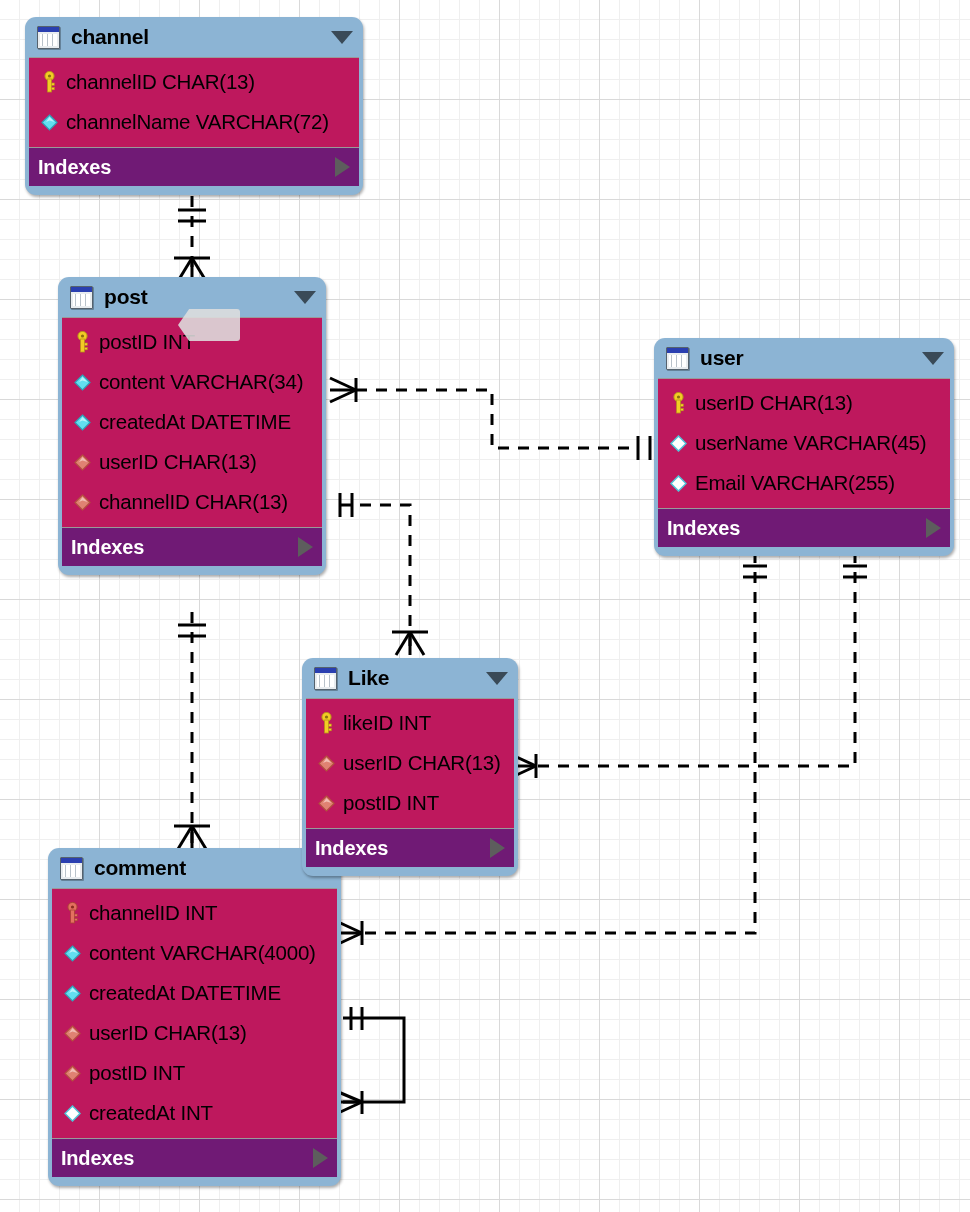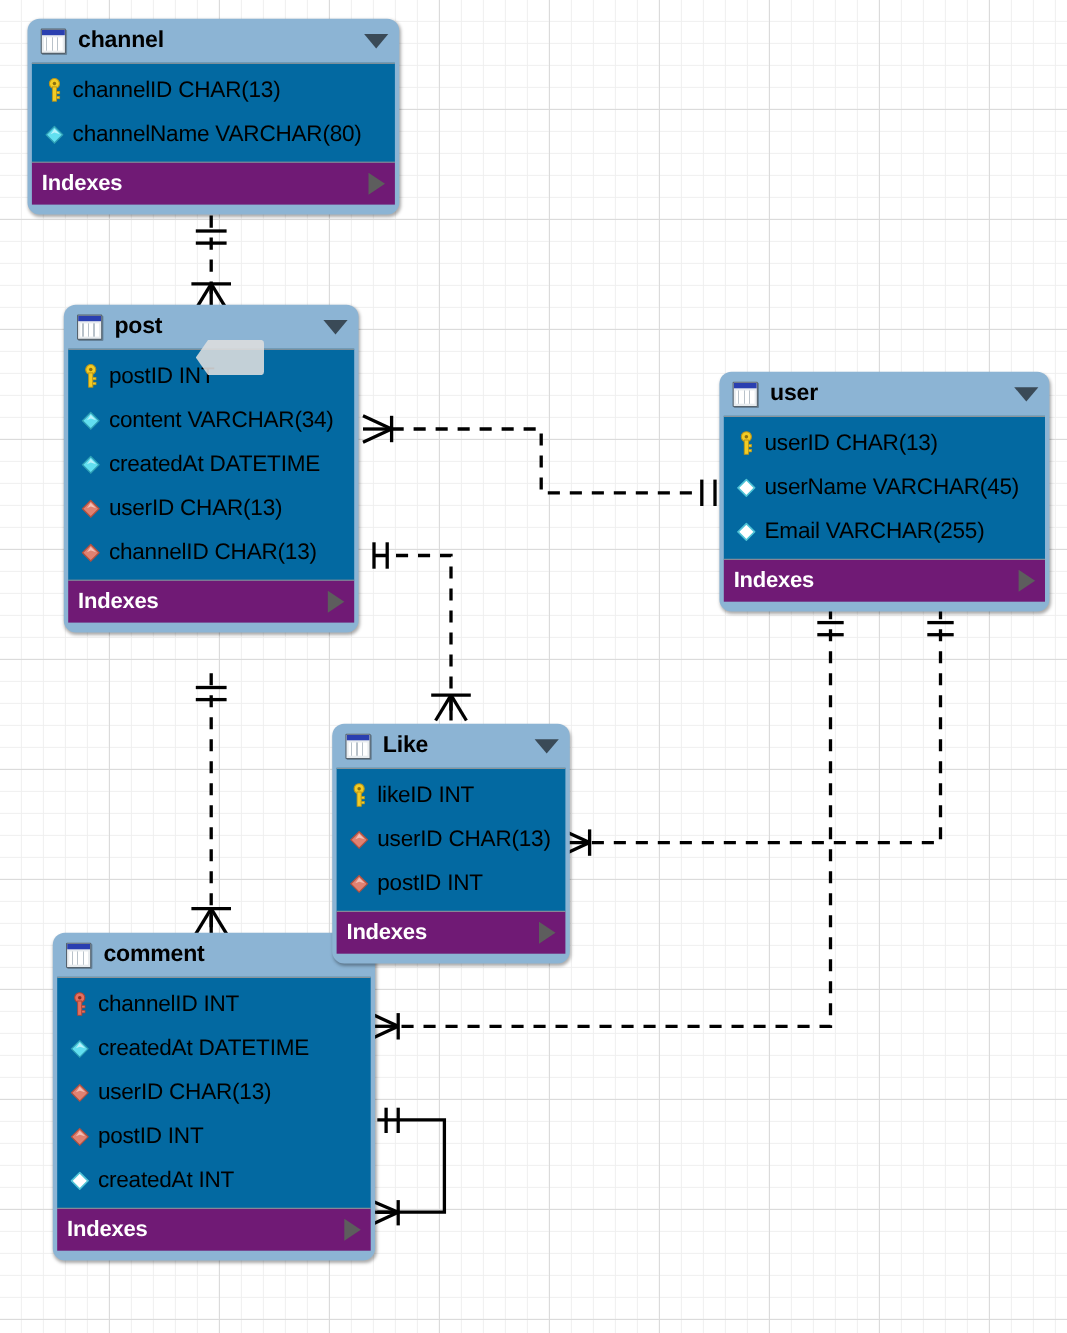--- a/index.html
+++ b/index.html
@@ -106,21 +106,21 @@
   .tbl-caret {
     width: 0; height: 0;
     border-left: 11px solid transparent;
     border-right: 11px solid transparent;
     border-top: 13px solid #3a4a57;
     flex: 0 0 auto;
     margin-left: 8px;
   }
 
   .tbl-cols {
-    background: #0369a1;
+    background: #be185d;
     border-top: 1px solid #9a9a9a;
     border-bottom: 1px solid #9a9a9a;
     padding: 4px 0 5px 0;
   }
 
   .col-row {
     display: flex;
     align-items: center;
     height: 40px;
     padding-left: 9px;
@@ -283,21 +283,21 @@
         </span>
         <span class="col-text">channelID CHAR(13)</span>
       </div>
       <div class="col-row">
         <span class="col-glyph">
           <svg class="g-dia" width="17" height="17" viewBox="0 0 17 17">
             <polygon points="8.5,1 16,8.5 8.5,16 1,8.5" fill="#62dff0" stroke="#2f9fb5" stroke-width="1.2"></polygon>
             <polygon points="8.5,3 13.5,8 8.5,6.5 5,8" fill="#c9f6fd" opacity="0.85"></polygon>
           </svg>
         </span>
-        <span class="col-text">channelName VARCHAR(80)</span>
+        <span class="col-text">channelName VARCHAR(72)</span>
       </div>
     </div>
     <div class="tbl-indexes">
       <span class="idx-label">Indexes</span>
       <span class="idx-arrow"></span>
     </div>
   </div>
 
   <div class="table-box" style="left:58px; top:277px; width:268px; z-index:12;">
     <div class="tbl-header">
@@ -466,20 +466,29 @@
         </span>
         <span class="col-text">channelID INT</span>
       </div>
       <div class="col-row">
         <span class="col-glyph">
           <svg class="g-dia" width="17" height="17" viewBox="0 0 17 17">
             <polygon points="8.5,1 16,8.5 8.5,16 1,8.5" fill="#62dff0" stroke="#2f9fb5" stroke-width="1.2"></polygon>
             <polygon points="8.5,3 13.5,8 8.5,6.5 5,8" fill="#c9f6fd" opacity="0.85"></polygon>
           </svg>
         </span>
+        <span class="col-text">content VARCHAR(4000)</span>
+      </div>
+      <div class="col-row">
+        <span class="col-glyph">
+          <svg class="g-dia" width="17" height="17" viewBox="0 0 17 17">
+            <polygon points="8.5,1 16,8.5 8.5,16 1,8.5" fill="#62dff0" stroke="#2f9fb5" stroke-width="1.2"></polygon>
+            <polygon points="8.5,3 13.5,8 8.5,6.5 5,8" fill="#c9f6fd" opacity="0.85"></polygon>
+          </svg>
+        </span>
         <span class="col-text">createdAt DATETIME</span>
       </div>
       <div class="col-row">
         <span class="col-glyph">
           <svg class="g-dia" width="17" height="17" viewBox="0 0 17 17">
             <polygon points="8.5,1 16,8.5 8.5,16 1,8.5" fill="#e08272" stroke="#b3503f" stroke-width="1.2"></polygon>
             <polygon points="8.5,3 13.5,8 8.5,6.5 5,8" fill="#f6cdc5" opacity="0.8"></polygon>
           </svg>
         </span>
         <span class="col-text">userID CHAR(13)</span>

